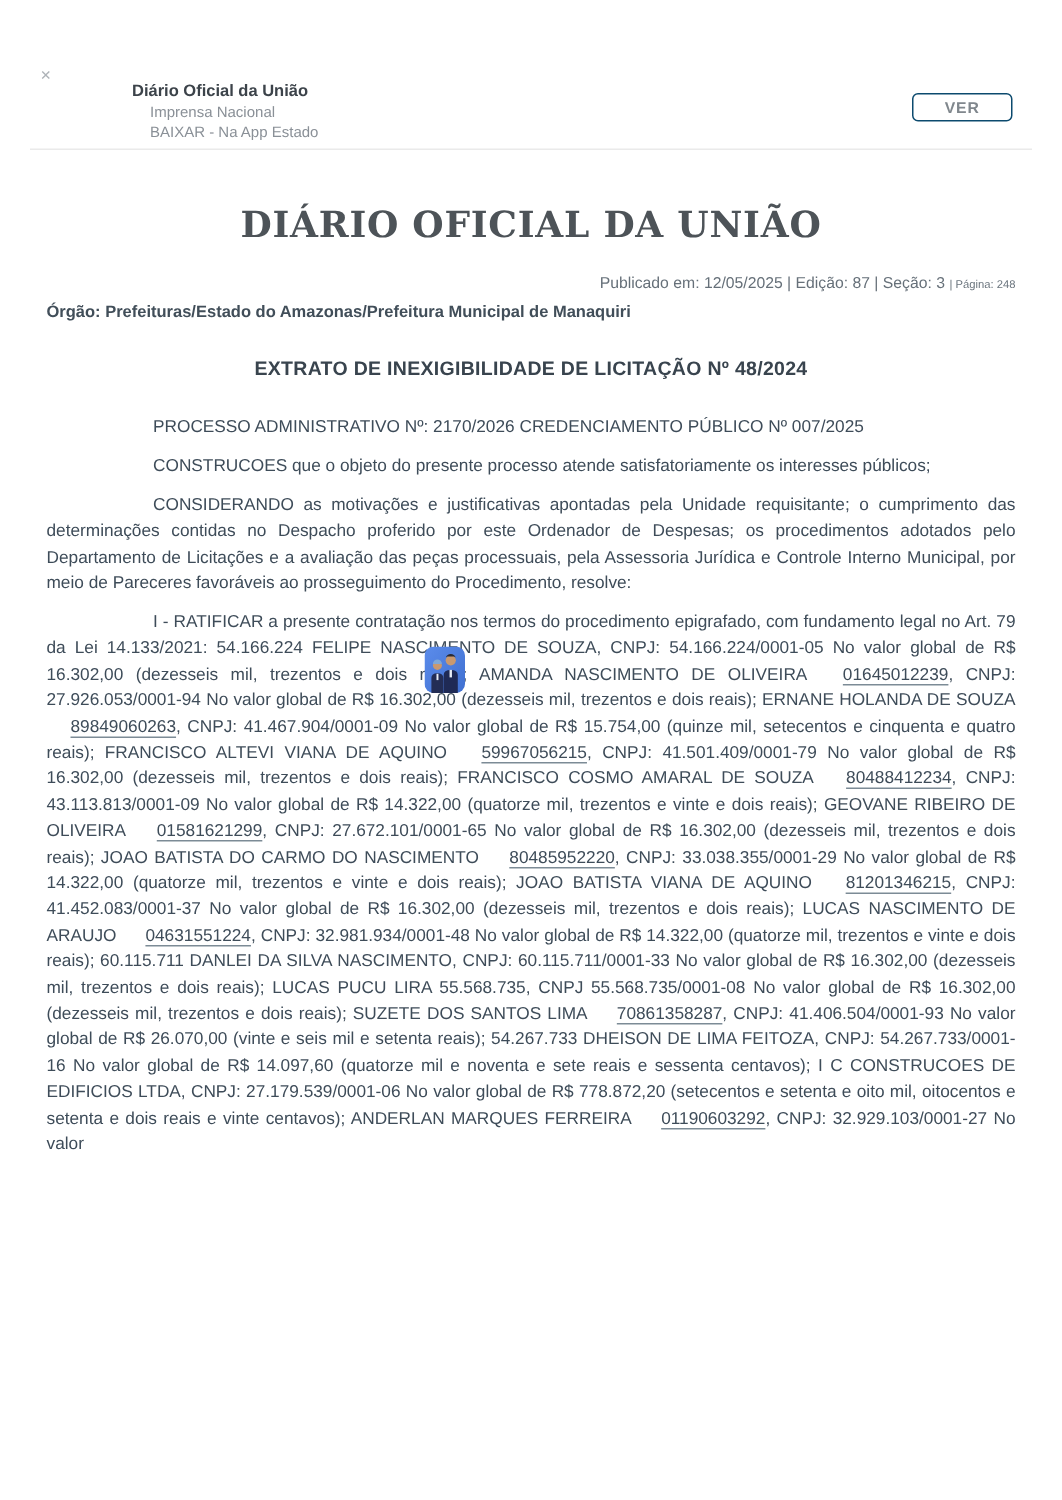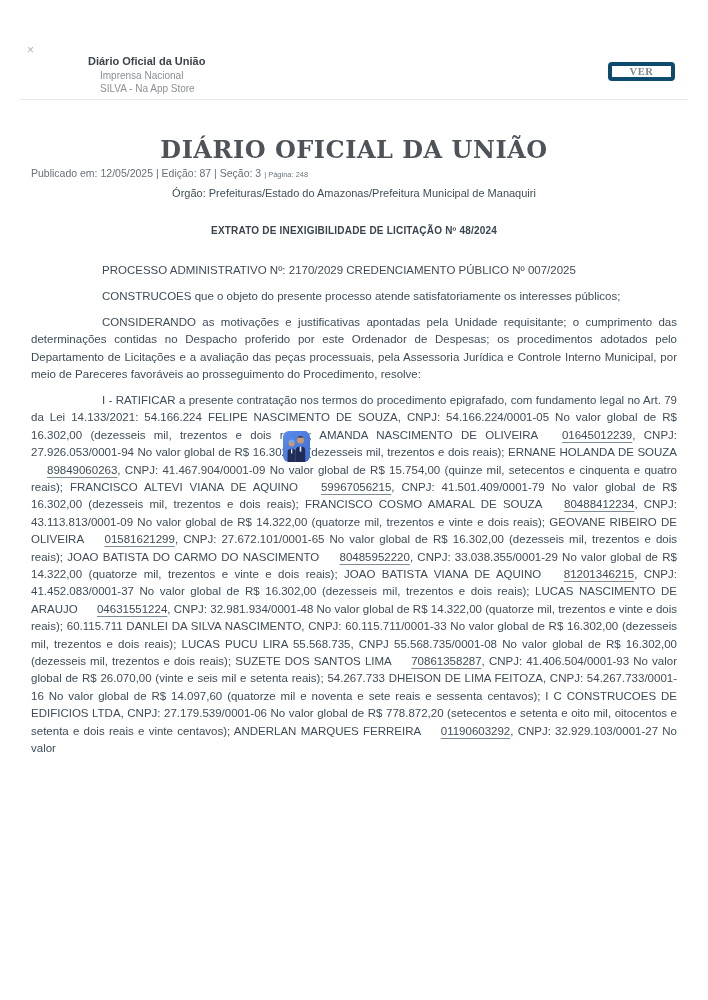--- a/index.html
+++ b/index.html
@@ -8,68 +8,68 @@
     font-family:"Liberation Sans",sans-serif;
   }
   
   .banner{position:absolute;top:0;left:0;width:708px;height:100px;background:#fff;}
   .close-x{position:absolute;left:27px;top:44px;font-size:12px;color:#aeb3b8;line-height:12px;cursor:pointer;}
   .app-block{position:absolute;left:88px;top:55px;cursor:pointer;}
   .app-name{font-size:11px;font-weight:700;color:#3c434a;line-height:13px;}
   .app-sub{font-size:10px;color:#8a9097;line-height:11px;margin-top:2px;margin-left:12px;}
   .ver-btn{
     position:absolute;left:608px;top:62px;width:67px;height:19px;box-sizing:border-box;
-    border:4px solid #0c4a6e;border-radius:4px;background:#fff;color:#80878d;
+    border:1px solid #0c4a6e;border-radius:4px;background:#fff;color:#80878d;
     font-size:10.5px;font-weight:700;letter-spacing:0.6px;
-    display:flex;align-items:center;justify-content:center;cursor:pointer;font-family:Liberation Serif, serif;
+    display:flex;align-items:center;justify-content:center;cursor:pointer;
   }
   .banner-divider{position:absolute;top:99px;left:20px;width:668px;height:0;border-top:1px solid #eaeaea;}
   
   .content{position:absolute;top:137px;left:31px;width:646px;color:#3e4c59;}
   .gazette-title{
     font-family:"DejaVu Serif",serif;font-size:24px;font-weight:700;color:#4d5358;
     text-align:center;line-height:26px;letter-spacing:0.5px;margin:0;
   }
-  .pub-line{text-align:left;font-size:10.5px;color:#667079;margin-top:4px;line-height:13px;}
+  .pub-line{text-align:right;font-size:10.5px;color:#667079;margin-top:20px;line-height:13px;}
   .pub-line .small{font-size:7.5px;color:#6b757e;}
-  .organ-line{text-align:center;font-size:11px;font-weight:400;color:#414e59;margin-top:5px;line-height:14px;}
-  .doc-title{text-align:center;font-size:10px;font-weight:700;color:#39444e;margin-top:22px;line-height:17px;letter-spacing:0.2px;}
+  .organ-line{font-size:11px;font-weight:700;color:#414e59;margin-top:5px;line-height:14px;}
+  .doc-title{text-align:center;font-size:13px;font-weight:700;color:#39444e;margin-top:22px;line-height:17px;letter-spacing:0.2px;}
   .document-body{margin-top:23px;}
   .body-par{
     font-size:11.5px;line-height:17.4px;text-align:justify;text-indent:71px;
     margin:0 0 8.5px;color:#3e4c59;
   }
   .u{text-decoration:underline;text-underline-offset:2.5px;text-decoration-color:#7c8b96;padding-left:16px;}
   
   .people-widget{position:absolute;left:283px;top:431px;width:27px;height:31px;cursor:pointer;}
   .people-widget svg{display:block;width:27px;height:31px;}
 </style>
 </head>
 <body>
 
 <div class="page">
 
   <div class="banner">
     <div class="close-x">×</div>
     <div class="app-block">
       <div class="app-name">Diário Oficial da União</div>
       <div class="app-sub">Imprensa Nacional</div>
-      <div class="app-sub">SILVA - Na App Store</div>
+      <div class="app-sub">BAIXAR - Na App Estado</div>
     </div>
     <div class="ver-btn">VER</div>
     <div class="banner-divider"></div>
   </div>
 
   <div class="content">
     <h1 class="gazette-title">DIÁRIO OFICIAL DA UNIÃO</h1>
     <div class="pub-line"><span>Publicado em: 12/05/2025 | Edição: 87 | Seção: 3 </span><span class="small">| Página: 248</span></div>
     <div class="organ-line">Órgão: Prefeituras/Estado do Amazonas/Prefeitura Municipal de Manaquiri</div>
     <div class="doc-title">EXTRATO DE INEXIGIBILIDADE DE LICITAÇÃO Nº 48/2024</div>
     <div class="document-body">
-        <p class="body-par"><span>PROCESSO ADMINISTRATIVO Nº: 2170/2029 CREDENCIAMENTO PÚBLICO Nº 007/2025</span></p>
+        <p class="body-par"><span>PROCESSO ADMINISTRATIVO Nº: 2170/2026 CREDENCIAMENTO PÚBLICO Nº 007/2025</span></p>
         <p class="body-par"><span>CONSTRUCOES que o objeto do presente processo atende satisfatoriamente os interesses públicos;</span></p>
         <p class="body-par"><span>CONSIDERANDO as motivações e justificativas apontadas pela Unidade requisitante; o cumprimento das determinações contidas no Despacho proferido por este Ordenador de Despesas; os procedimentos adotados pelo Departamento de Licitações e a avaliação das peças processuais, pela Assessoria Jurídica e Controle Interno Municipal, por meio de Pareceres favoráveis ao prosseguimento do Procedimento, resolve:</span></p>
         <p class="body-par"><span>I - RATIFICAR a presente contratação nos termos do procedimento epigrafado, com fundamento legal no Art. 79 da Lei 14.133/2021: 54.166.224 FELIPE NASCIMENTO DE SOUZA, CNPJ: 54.166.224/0001-05 No valor global de R$ 16.302,00 (dezesseis mil, trezentos e dois reais); AMANDA NASCIMENTO DE OLIVEIRA </span><span class="u">01645012239</span><span>, CNPJ: 27.926.053/0001-94 No valor global de R$ 16.302,00 (dezesseis mil, trezentos e dois reais); ERNANE HOLANDA DE SOUZA </span><span class="u">89849060263</span><span>, CNPJ: 41.467.904/0001-09 No valor global de R$ 15.754,00 (quinze mil, setecentos e cinquenta e quatro reais); FRANCISCO ALTEVI VIANA DE AQUINO </span><span class="u">59967056215</span><span>, CNPJ: 41.501.409/0001-79 No valor global de R$ 16.302,00 (dezesseis mil, trezentos e dois reais); FRANCISCO COSMO AMARAL DE SOUZA </span><span class="u">80488412234</span><span>, CNPJ: 43.113.813/0001-09 No valor global de R$ 14.322,00 (quatorze mil, trezentos e vinte e dois reais); GEOVANE RIBEIRO DE OLIVEIRA </span><span class="u">01581621299</span><span>, CNPJ: 27.672.101/0001-65 No valor global de R$ 16.302,00 (dezesseis mil, trezentos e dois reais); JOAO BATISTA DO CARMO DO NASCIMENTO </span><span class="u">80485952220</span><span>, CNPJ: 33.038.355/0001-29 No valor global de R$ 14.322,00 (quatorze mil, trezentos e vinte e dois reais); JOAO BATISTA VIANA DE AQUINO </span><span class="u">81201346215</span><span>, CNPJ: 41.452.083/0001-37 No valor global de R$ 16.302,00 (dezesseis mil, trezentos e dois reais); LUCAS NASCIMENTO DE ARAUJO </span><span class="u">04631551224</span><span>, CNPJ: 32.981.934/0001-48 No valor global de R$ 14.322,00 (quatorze mil, trezentos e vinte e dois reais); 60.115.711 DANLEI DA SILVA NASCIMENTO, CNPJ: 60.115.711/0001-33 No valor global de R$ 16.302,00 (dezesseis mil, trezentos e dois reais); LUCAS PUCU LIRA 55.568.735, CNPJ 55.568.735/0001-08 No valor global de R$ 16.302,00 (dezesseis mil, trezentos e dois reais); SUZETE DOS SANTOS LIMA </span><span class="u">70861358287</span><span>, CNPJ: 41.406.504/0001-93 No valor global de R$ 26.070,00 (vinte e seis mil e setenta reais); 54.267.733 DHEISON DE LIMA FEITOZA, CNPJ: 54.267.733/0001-16 No valor global de R$ 14.097,60 (quatorze mil e noventa e sete reais e sessenta centavos); I C CONSTRUCOES DE EDIFICIOS LTDA, CNPJ: 27.179.539/0001-06 No valor global de R$ 778.872,20 (setecentos e setenta e oito mil, oitocentos e setenta e dois reais e vinte centavos); ANDERLAN MARQUES FERREIRA </span><span class="u">01190603292</span><span>, CNPJ: 32.929.103/0001-27 No valor</span></p>
       </div>
   </div>
 
   <div class="people-widget">
     <svg viewBox="0 0 27 31">
       <defs>
         <linearGradient id="bg" x1="0" y1="0" x2="1" y2="1">

